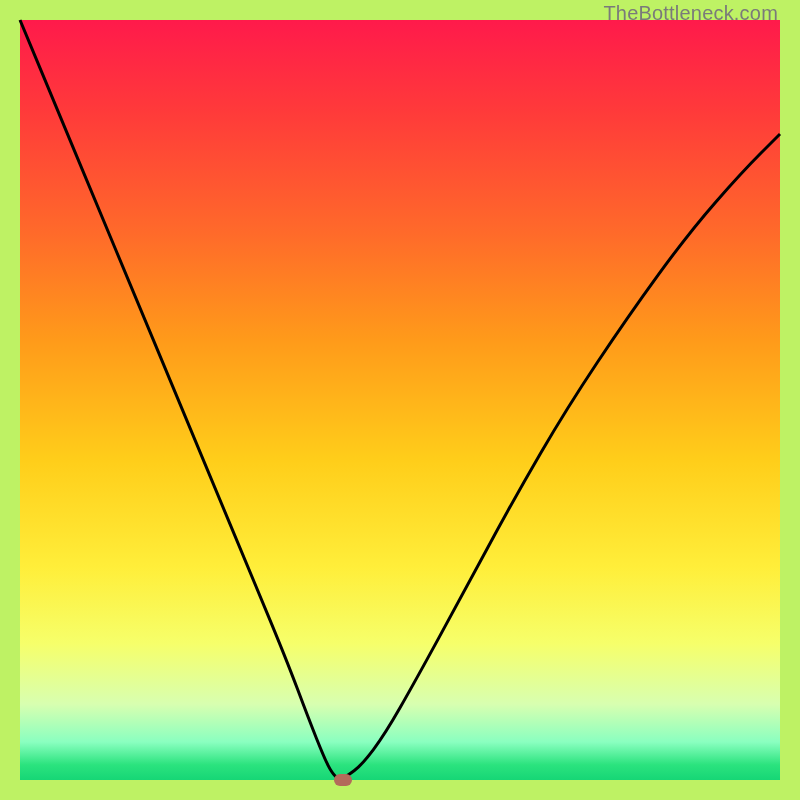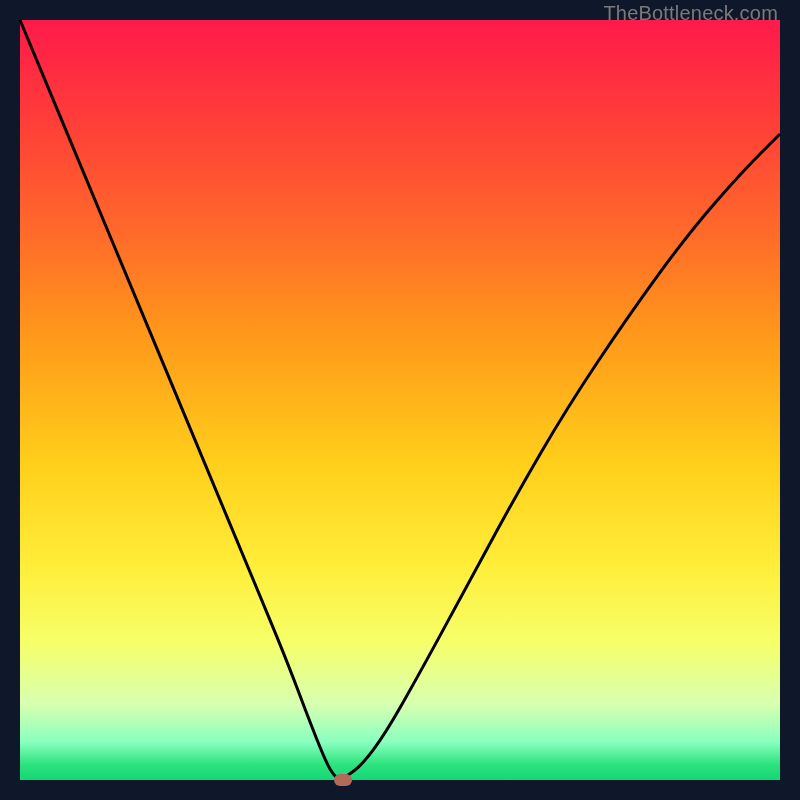--- a/index.html
+++ b/index.html
@@ -8,21 +8,21 @@
     width: 800px;
     height: 800px;
     overflow: hidden;
     background: #000;
     font-family: Arial, Helvetica, sans-serif;
   }
   .chart-wrap {
     position: relative;
     width: 800px;
     height: 800px;
-    background: #0f172a;
+    background: #bef264;
   }
   .plot-area {
     position: absolute;
     left: 20px;
     top: 20px;
     width: 760px;
     height: 760px;
     background: linear-gradient(
       to bottom,
       #ff1a4b 0%,

